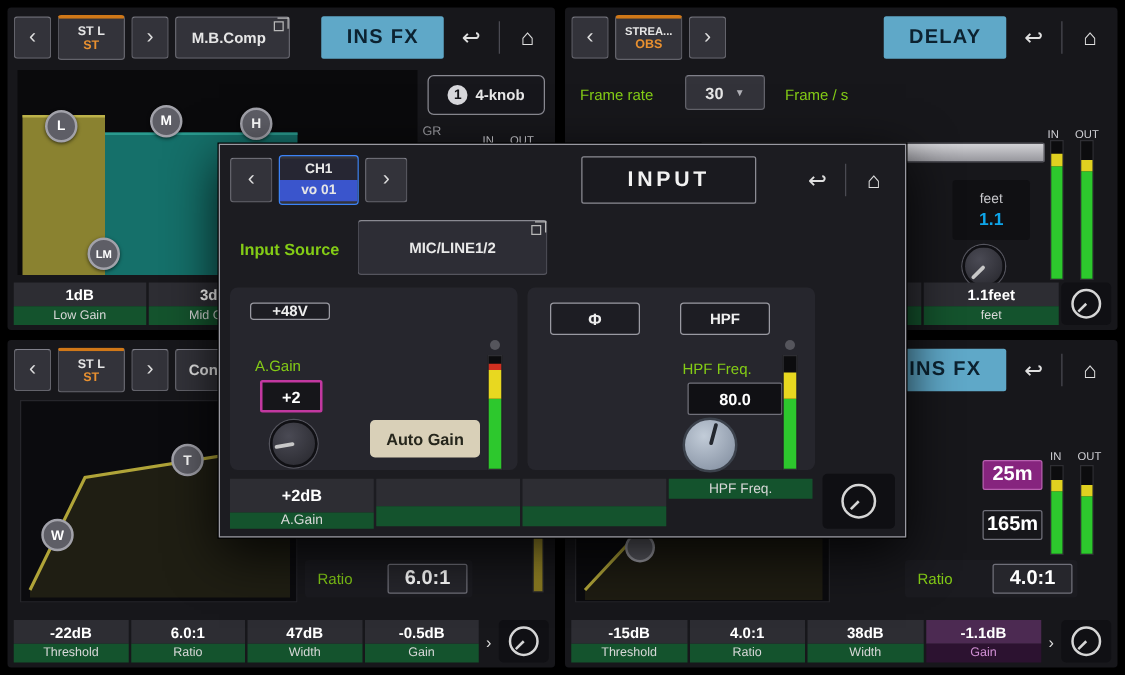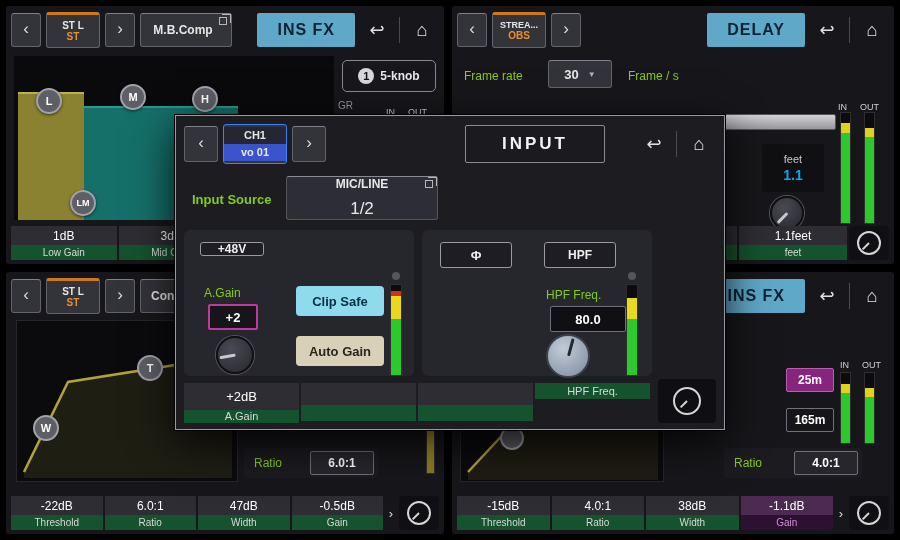--- a/index.html
+++ b/index.html
@@ -23,40 +23,40 @@
   .presetbtn{min-width:92px;font-size:12px;font-weight:bold;position:relative;padding:0 16px 0 10px}
   .titlebox{margin-left:auto;background:#5fa8c8;color:#0c2230;font-weight:bold;font-size:16px;letter-spacing:1px;height:34px;display:flex;align-items:center;justify-content:center;padding:0 20px;border-radius:2px}
   .iconbtn{width:34px;height:34px;display:flex;align-items:center;justify-content:center;color:#e0e0e0;font-size:18px;cursor:pointer}
   .hdr-div{width:1px;height:26px;background:#4a4a52}
   .copy-ic{position:absolute;top:3px;right:4px;width:8px;height:8px;border:1px solid #b8b8b8}
   .copy-ic::before{content:"";position:absolute;left:2px;top:-4px;width:8px;height:8px;border:1px solid #b8b8b8;border-left:none;border-bottom:none}
 
   
   .pfooter{position:absolute;left:5px;right:5px;bottom:4px;height:34px;display:flex;gap:2px;align-items:stretch}
   .fcell{flex:1;display:flex;flex-direction:column;min-width:0}
-  .fval{height:19px;background:#2d2d33;color:#fff;font-weight:normal;font-size:12px;display:flex;align-items:center;justify-content:center}
+  .fval{height:19px;background:#2d2d33;color:#fff;font-weight:bold;font-size:12px;display:flex;align-items:center;justify-content:center}
   .flab{height:15px;background:#14532d;color:#d8d8d8;font-size:10px;display:flex;align-items:center;justify-content:center;white-space:nowrap;overflow:hidden}
   .gain-hl .fval{background:#4c2a52}
   .gain-hl .flab{background:#2c1230;color:#d08fd4}
   .fchev{width:12px;display:flex;align-items:center;justify-content:center;color:#ddd;font-size:13px}
   .knobsq{width:40px;background:#101014;border-radius:4px;display:flex;align-items:center;justify-content:center}
   .knob-ic{width:24px;height:24px;border-radius:50%;border:2px solid #d6d6d6;position:relative}
   .knob-ic::after{content:"";position:absolute;left:calc(50% - 1px);top:50%;width:2px;height:9px;background:#d6d6d6;transform-origin:center top;transform:rotate(45deg)}
 
   
   .meter{position:absolute;background:#0c0c0e;border:1px solid #2e2e33}
   .mseg{position:absolute;left:0;right:0}
   .knob{position:absolute;border-radius:50%;background:radial-gradient(circle at 38% 32%,#4a4a54,#26262c);border:2px solid #101014;box-shadow:0 0 0 1px #55555e}
   .knob .ptr{position:absolute;left:calc(50% - 1.5px);top:50%;width:3px;height:46%;background:#c8c8c8;border-radius:2px;transform-origin:center top}
   .knob.light{background:radial-gradient(circle at 38% 32%,#c2ccd8,#7e8a9c);border:2px solid #3c424c;box-shadow:none}
   .knob.light .ptr{background:#23272e}
 
   .bandh{position:absolute;width:26px;height:26px;border-radius:50%;background:#5e5e66;border:2px solid #a2a2aa;color:#fff;font-size:11px;font-weight:bold;display:flex;align-items:center;justify-content:center;box-shadow:0 1px 3px rgba(0,0,0,.6)}
 
-  .valbox{position:absolute;background:#16161a;border:1px solid #70707a;border-radius:2px;color:#fff;font-weight:bold;font-size:12px;display:flex;align-items:center;justify-content:center}
+  .valbox{position:absolute;background:#16161a;border:1px solid #70707a;border-radius:2px;color:#fff;font-weight:bold;font-size:16px;display:flex;align-items:center;justify-content:center}
   .valbox.magenta{border:2px solid #c238a0}
   .valbox.magfill{background:#86247e;border:1px solid #b860b0}
 
   .card{position:absolute;background:#26262d;border-radius:6px}
   .smallbtn{position:absolute;background:#1d1d23;border:1px solid #9a9aa2;border-radius:3px;color:#eee;font-size:12px;font-weight:bold;display:flex;align-items:center;justify-content:center}
   .pillbtn{position:absolute;border-radius:4px;font-weight:bold;font-size:13px;display:flex;align-items:center;justify-content:center}
   .lbl{position:absolute;color:#84cc16}
 
   .modal{position:absolute;left:175px;top:115px;width:550px;height:315px;background:#1c1c21;border:1px solid #9a9aa2;z-index:10;box-shadow:0 0 0 1px #000,0 12px 40px rgba(0,0,0,.85)}
   .mled{position:absolute;width:8px;height:8px;border-radius:50%;background:#55555c}
@@ -88,21 +88,21 @@
       <div class="abs" style="left:4px;top:36px;width:66px;bottom:0;background:#8a8230;border-top:2px solid #bcb24a"></div>
       <div class="abs" style="left:70px;top:50px;width:154px;bottom:0;background:#15706a;border-top:2px solid #2a9a8e"></div>
       <div class="bandh" style="left:22px;top:32px">L</div>
       <div class="bandh" style="left:106px;top:28px">M</div>
       <div class="bandh" style="left:178px;top:30px">H</div>
       <div class="bandh" style="left:56px;top:134px;font-size:9px">LM</div>
     </div>
 
     <div class="abs" style="right:8px;top:54px;width:94px;height:32px;background:#17171c;border:1px solid #8a8a92;border-radius:5px;display:flex;align-items:center;justify-content:center;gap:6px">
       <span style="width:16px;height:16px;border-radius:50%;background:#d8d8dc;color:#141418;font-size:11px;font-weight:bold;display:flex;align-items:center;justify-content:center">1</span>
-      <span style="font-size:12px;font-weight:bold">5-knob</span>
+      <span style="font-size:12px;font-weight:bold">4-knob</span>
     </div>
     <div class="lbl" style="left:332px;top:94px;font-size:10px;color:#9a9aa0">GR</div>
     <div class="lbl" style="left:380px;top:101px;font-size:9px;color:#cfcfd4">IN</div>
     <div class="lbl" style="left:402px;top:101px;font-size:9px;color:#cfcfd4">OUT</div>
 
     <div class="pfooter">
       <div class="fcell">
         <div class="fval">1dB</div>
         <div class="flab">Low Gain</div>
       </div>
@@ -305,34 +305,33 @@
       </div>
       <div class="btn chev" style="width:34px;height:36px">›</div>
       <div style="margin-left:auto;width:140px;height:38px;background:#1a1a1f;border:1px solid #8c8c94;border-radius:2px;color:#f2f2f2;font-size:17px;font-weight:bold;letter-spacing:3px;display:flex;align-items:center;justify-content:center">INPUT</div>
       <div style="width:22px"></div>
       <div class="iconbtn">↩</div>
       <div class="hdr-div"></div>
       <div class="iconbtn">⌂</div>
     </div>
 
     <div class="lbl" style="left:16px;top:76px;font-size:13px;font-weight:bold">Input Source</div>
-    <div class="abs" style="left:110px;top:60px;width:152px;height:44px;background:#2d2d35;border:1px solid #55555e;border-top-color:#8a8a92;border-radius:3px;display:flex;flex-direction:column;align-items:center;justify-content:space-between;line-height:1.25">
+    <div class="abs" style="left:110px;top:60px;width:152px;height:44px;background:#2d2d35;border:1px solid #55555e;border-top-color:#8a8a92;border-radius:3px;display:flex;align-items:center;justify-content:center;line-height:1.25">
       <span style="font-size:12px;font-weight:bold">MIC/LINE</span>
-      <span style="font-size:17px;font-weight:normal">1/2</span>
+      <span style="font-size:12px;font-weight:bold">1/2</span>
       <span class="copy-ic"></span>
     </div>
 
     <div class="card" style="left:8px;top:114px;width:230px;height:146px">
       <div class="smallbtn" style="left:16px;top:12px;width:64px;height:14px">+48V</div>
       <div class="lbl" style="left:20px;top:56px;font-size:12px">A.Gain</div>
       <div class="valbox magenta" style="left:24px;top:74px;width:50px;height:26px;font-size:13px">+2</div>
       <div class="knob" style="left:32px;top:106px;width:38px;height:38px">
           <div class="ptr" style="transform:rotate(80deg)"></div>
         </div>
-      <div class="pillbtn" style="left:112px;top:56px;width:88px;height:30px;background:#8edbee;color:#093040">Clip Safe</div>
       <div class="pillbtn" style="left:112px;top:106px;width:88px;height:30px;background:#d9d0b8;color:#26261c">Auto Gain</div>
       <div class="mled" style="left:208px;top:42px"></div>
       <div class="meter" style="left:206px;top:54px;width:12px;height:92px">
         <div class="mseg" style="bottom:0;height:62%;background:#2dc82d"></div>
         <div class="mseg" style="bottom:62%;height:26%;background:#e8d820"></div>
         <div class="mseg" style="bottom:88%;height:5%;background:#d03020"></div>
       </div>
     </div>
 
     <div class="card" style="left:246px;top:114px;width:230px;height:146px">

